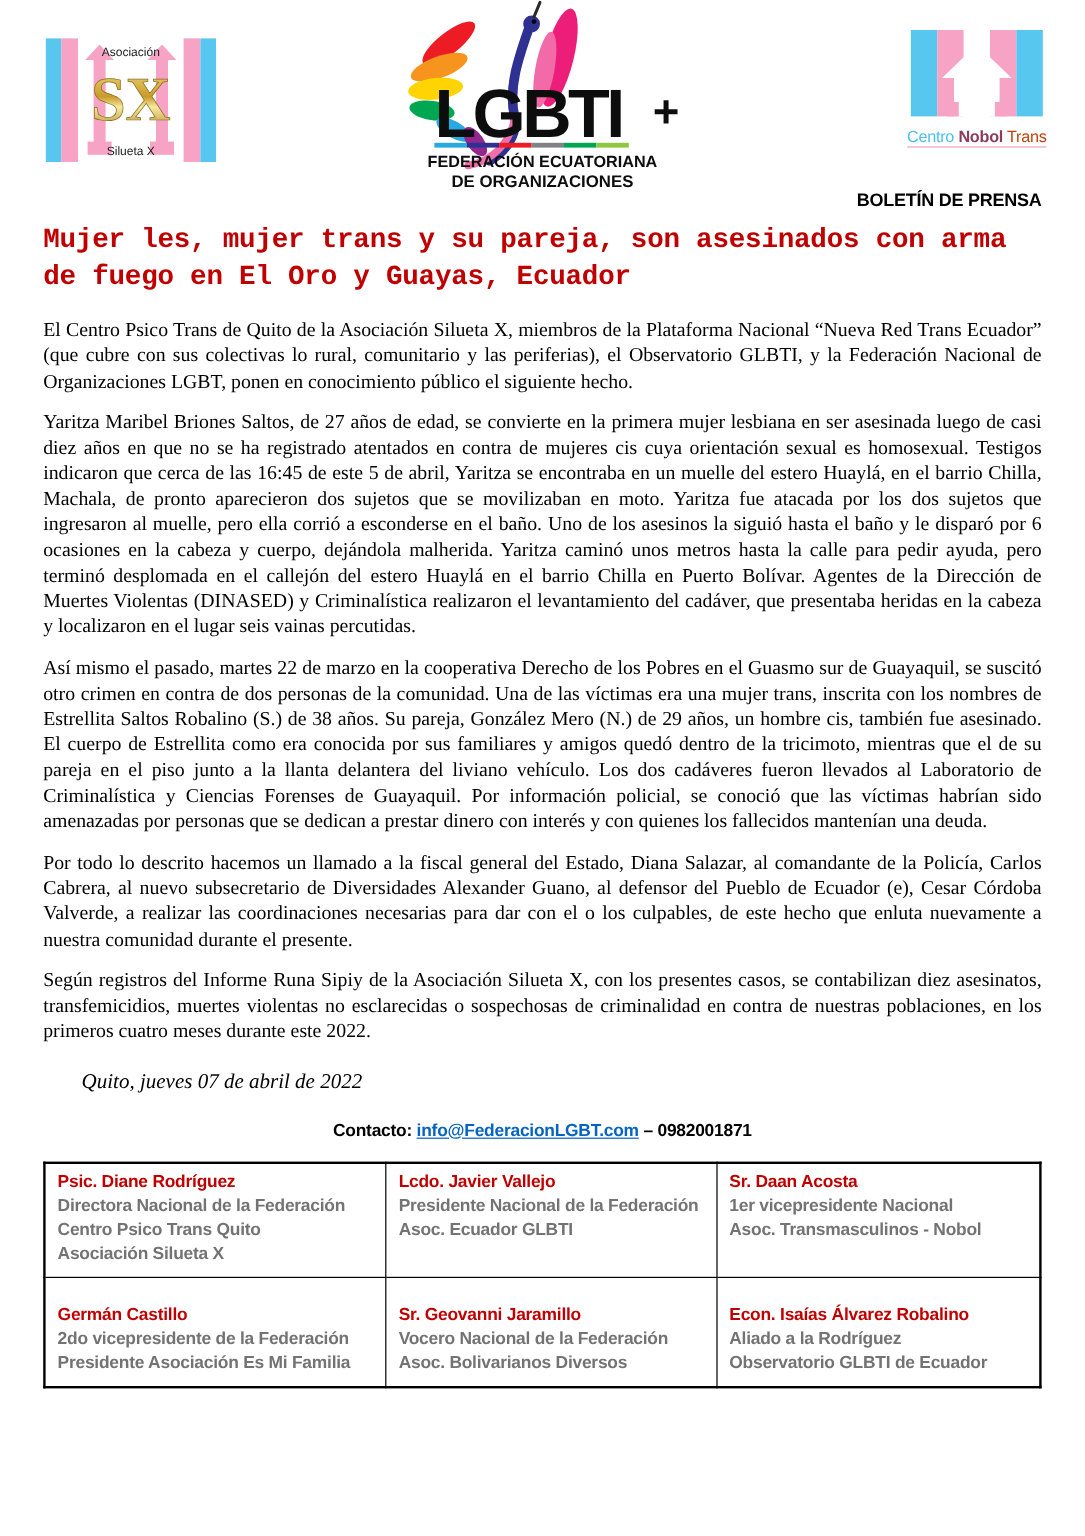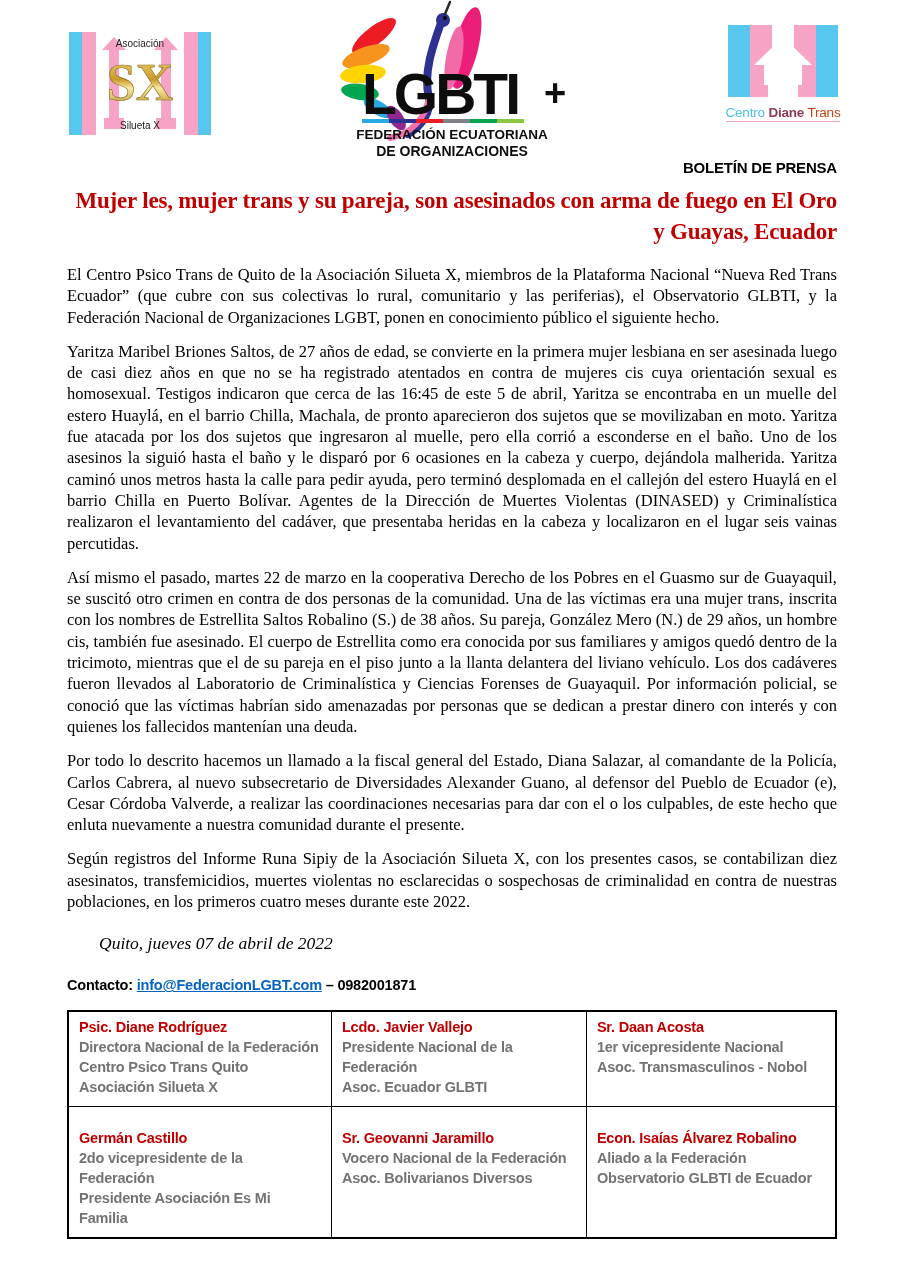--- a/index.html
+++ b/index.html
@@ -1,44 +1,44 @@
 <!DOCTYPE html>
 <html><head>
 <meta charset="utf-8">
 <style>
   * { margin:0; padding:0; box-sizing:border-box; }
   html,body { background:#ffffff; }
   body {
     width:904px; height:1280px; position:relative; overflow:hidden;
     font-family:"Liberation Serif", serif; color:#000;
   }
-  .content { padding:0 67px; }
+  .content { padding:0 36px; }
 
   
   .header { position:relative; height:163px; }
   .logo-sx { position:absolute; left:2px; top:30px; }
   .logo-lgbti { position:absolute; left:50%; transform:translateX(-50%); top:0; }
   .logo-cpt { position:absolute; right:-16px; top:25px; width:140px; text-align:center; }
   .cpt-caption { font-family:"Liberation Sans", sans-serif; font-size:13.5px; letter-spacing:-0.2px;
                  border-bottom:1px solid #f1a0be; display:inline-block; padding-bottom:1px; margin-top:2px; }
   .cpt-centro { color:#4bbfe8; } .cpt-psico { color:#8c3a5c; font-weight:bold; } .cpt-trans { color:#c2410c; }
 
   .kicker { text-align:right; font-family:"Liberation Sans", sans-serif; font-weight:bold;
             font-size:15px; letter-spacing:-0.2px; margin-top:-4px; }
 
-  .title { margin-top:9px; text-align:right; color:#c00000; font-family:Liberation Serif, serif;
+  .title { margin-top:9px; text-align:left; color:#c00000; font-family:Liberation Mono, monospace;
            font-weight:bold; font-size:23px; line-height:31px; letter-spacing:-0.2px; }
 
   
   .para { margin-top:13px; font-size:16.5px; line-height:21.3px; text-align:justify; }
   .para:first-of-type { margin-top:17px; }
 
   .dateline { margin-top:21px; font-weight:normal; font-style:italic; font-size:17.5px;margin-left:32px; }
 
-  .contact { margin-top:23px; font-family:"Liberation Sans", sans-serif;
+  .contact { margin-top:23px; text-align:center; font-family:"Liberation Sans", sans-serif;
              font-weight:bold; font-size:14.5px; letter-spacing:-0.2px; }
   a.blue-link { color:#0563c1; text-decoration:underline; cursor:pointer; }
 
   
   table.people { width:100%; margin-top:17px; border-collapse:collapse; border:2px solid #000;
                  font-family:"Liberation Sans", sans-serif; }
   table.people td { border:1.5px solid #000; vertical-align:top; padding:5px 10px 9px 10px;
                     font-size:14.5px; line-height:20px; font-weight:bold; letter-spacing:-0.2px; }
   table.people tr.row2 td { padding-top:21px; }
   .cell-name { color:#c00000; }
@@ -124,21 +124,21 @@
         <rect x="32" y="0" width="22" height="72" fill="#f6a3c5"></rect>
         <rect x="76" y="0" width="22" height="72" fill="#f6a3c5"></rect>
         <rect x="98" y="0" width="22" height="72" fill="#57c7f0"></rect>
         <polygon points="36,40 65,12 94,40 84,40 84,72 46,72 46,40" fill="#ffffff"></polygon>
         <rect x="40" y="60" width="10" height="12" fill="#f6a3c5"></rect>
         <rect x="80" y="60" width="10" height="12" fill="#f6a3c5"></rect>
         <rect x="60" y="52" width="10" height="20" fill="#ffffff"></rect>
       </svg>
       <div class="cpt-caption">
         <span class="cpt-centro">Centro</span>
-        <span class="cpt-psico">Diane</span>
+        <span class="cpt-psico">Nobol</span>
         <span class="cpt-trans">Trans</span>
       </div>
     </div>
   </div>
 
   <div class="kicker">BOLETÍN DE PRENSA</div>
   <h1 class="title">Mujer les, mujer trans y su pareja, son asesinados con arma de fuego en El Oro y Guayas, Ecuador</h1>
 
   <p class="para">El Centro Psico Trans de Quito de la Asociación Silueta X, miembros de la Plataforma Nacional “Nueva Red Trans Ecuador” (que cubre con sus colectivas lo rural, comunitario y las periferias), el Observatorio GLBTI, y la Federación Nacional de Organizaciones LGBT, ponen en conocimiento público el siguiente hecho.</p>
   <p class="para">Yaritza Maribel Briones Saltos, de 27 años de edad, se convierte en la primera mujer lesbiana en ser asesinada luego de casi diez años en que no se ha registrado atentados en contra de mujeres cis cuya orientación sexual es homosexual. Testigos indicaron que cerca de las 16:45 de este 5 de abril, Yaritza se encontraba en un muelle del estero Huaylá, en el barrio Chilla, Machala, de pronto aparecieron dos sujetos que se movilizaban en moto. Yaritza fue atacada por los dos sujetos que ingresaron al muelle, pero ella corrió a esconderse en el baño. Uno de los asesinos la siguió hasta el baño y le disparó por 6 ocasiones en la cabeza y cuerpo, dejándola malherida. Yaritza caminó unos metros hasta la calle para pedir ayuda, pero terminó desplomada en el callejón del estero Huaylá en el barrio Chilla en Puerto Bolívar. Agentes de la Dirección de Muertes Violentas (DINASED) y Criminalística realizaron el levantamiento del cadáver, que presentaba heridas en la cabeza y localizaron en el lugar seis vainas percutidas.</p>
@@ -178,20 +178,20 @@
         <div class="cell-line">2do vicepresidente de la Federación</div>
         <div class="cell-line">Presidente Asociación Es Mi Familia</div>
       </td>
       <td class="c2">
         <div class="cell-name">Sr. Geovanni Jaramillo</div>
         <div class="cell-line">Vocero Nacional de la Federación</div>
         <div class="cell-line">Asoc. Bolivarianos Diversos</div>
       </td>
       <td class="c3">
         <div class="cell-name">Econ. Isaías Álvarez Robalino</div>
-        <div class="cell-line">Aliado a la Federación</div>
+        <div class="cell-line">Aliado a la Rodríguez</div>
         <div class="cell-line">Observatorio GLBTI de Ecuador</div>
       </td>
     </tr>
   </tbody>
     </table>
 
 </div>
 
 </body></html>

